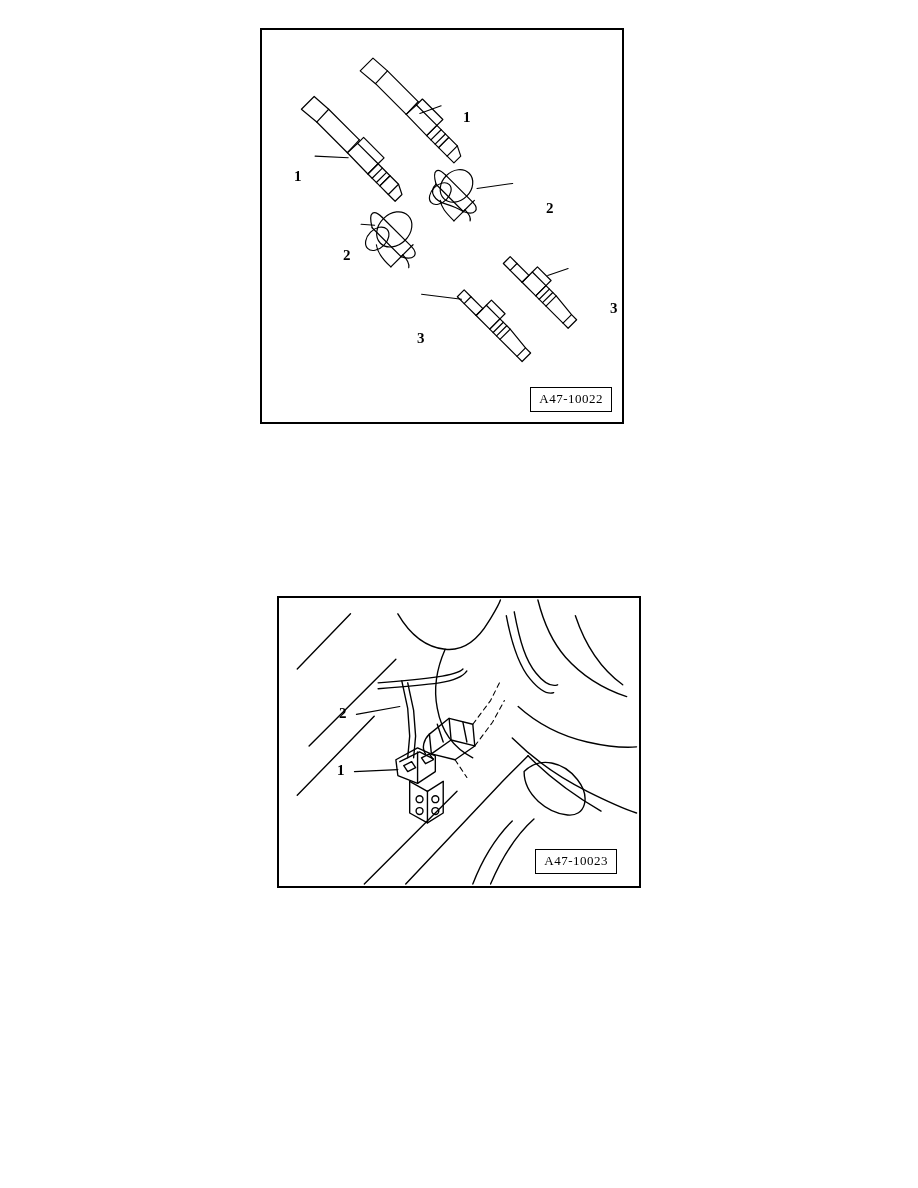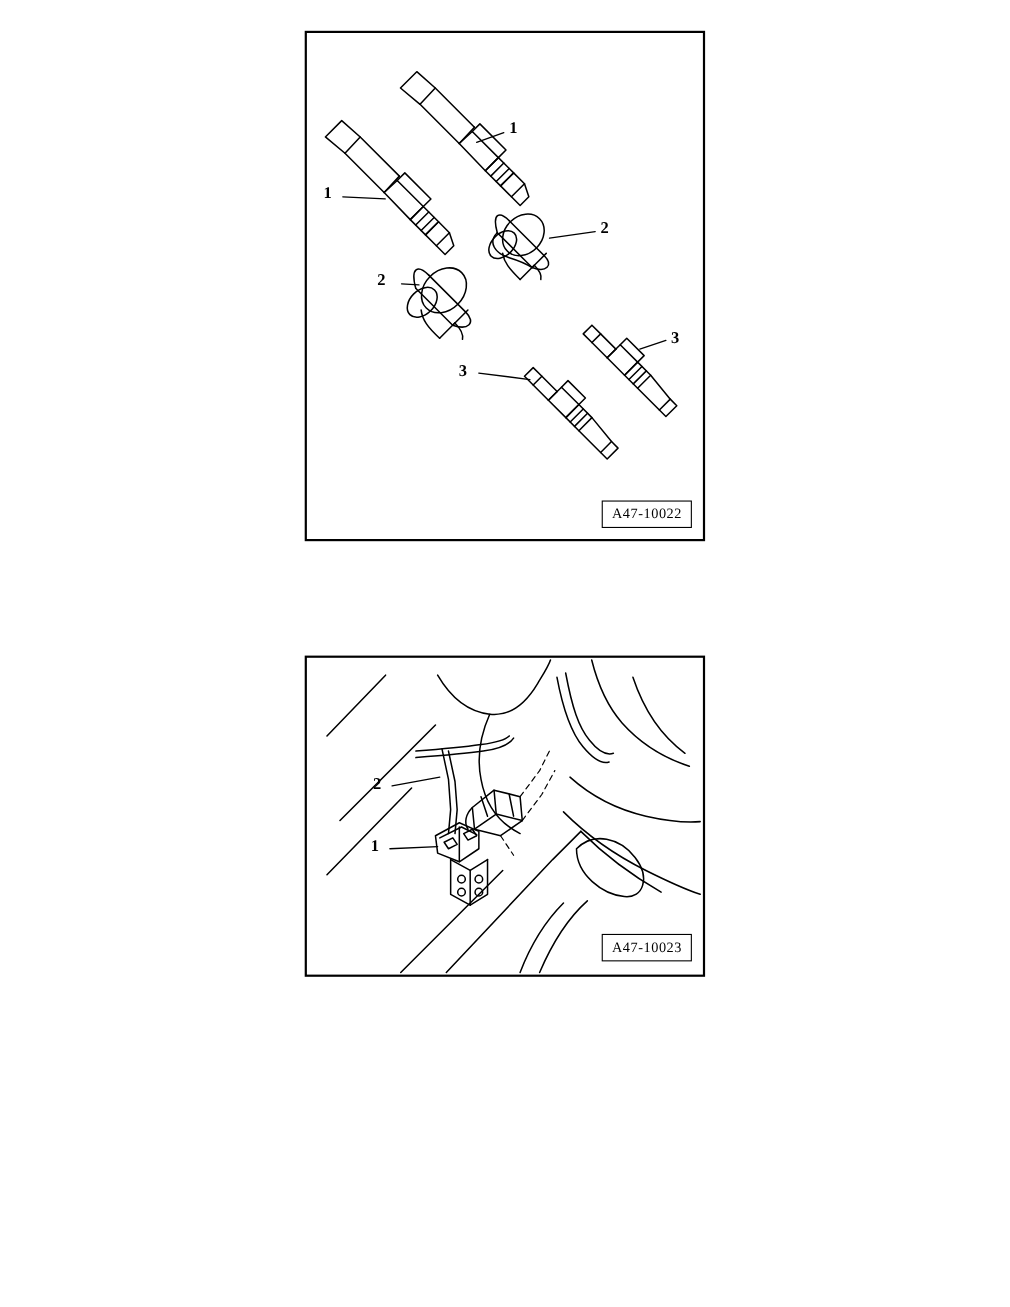--- a/index.html
+++ b/index.html
@@ -21,24 +21,24 @@
     background: #ffffff;
     overflow: hidden;
   }
   .figure {
     position: absolute;
     border: 2px solid #000000;
     background: #ffffff;
     box-sizing: border-box;
   }
   #figure-1 {
-    left: 277px;
+    left: 260px;
     top: 28px;
     width: 364px;
-    height: 464px;
+    height: 396px;
   }
   #figure-2 {
     left: 277px;
     top: 596px;
     width: 364px;
     height: 292px;
   }
   .fig-svg {
     position: absolute;
     left: 0;
@@ -62,21 +62,21 @@
     background: #fff;
     font-family: "Liberation Serif", serif;
     font-size: 13px;
     letter-spacing: 0.5px;
     padding: 3px 8px 4px 8px;
     box-sizing: border-box;
     text-align: center;
     white-space: nowrap;
   }
   #fig1-code { right: 10px; bottom: 10px; }
-  #fig2-code { right: 10px; bottom: 12px; }
+  #fig2-code { right: 22px; bottom: 12px; }
 </style>
 </head>
 <body>
 
 <div class="page">
 
   <div class="figure" id="figure-1">
     <svg class="fig-svg" viewBox="0 0 364 460">
       <g fill="none" stroke="#000" stroke-width="1.4" stroke-linejoin="round" stroke-linecap="round">
 

